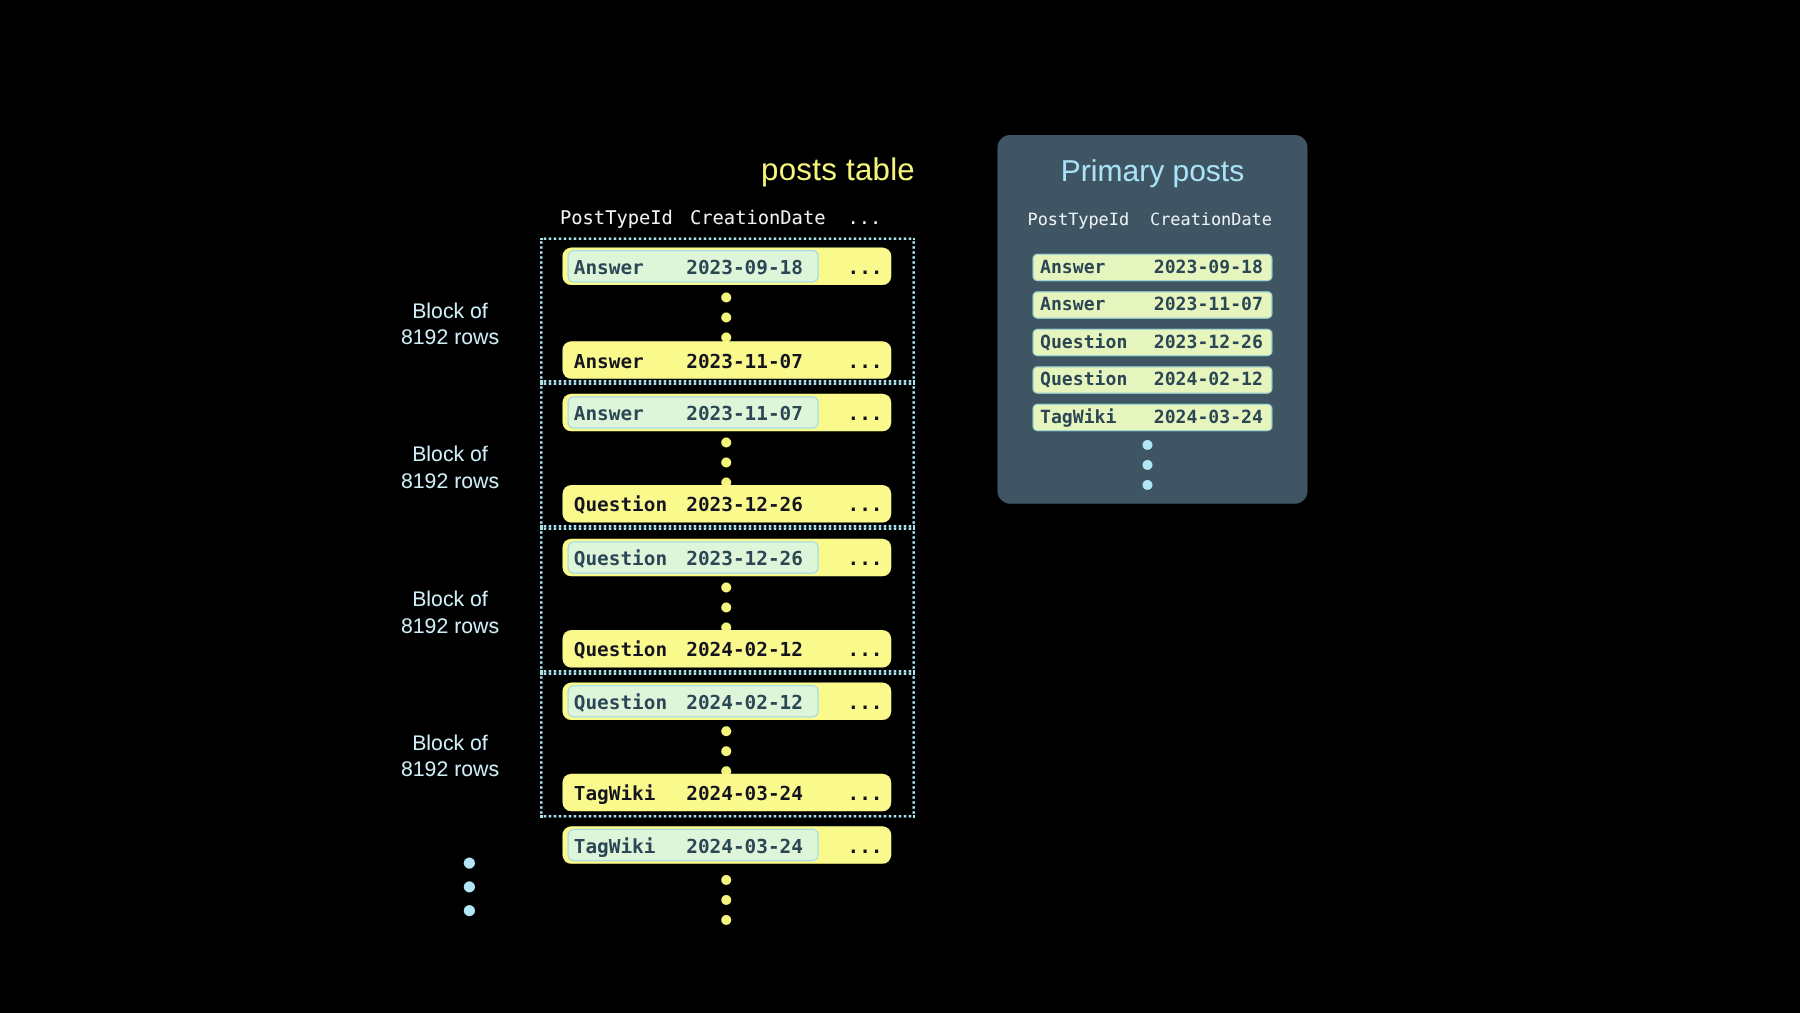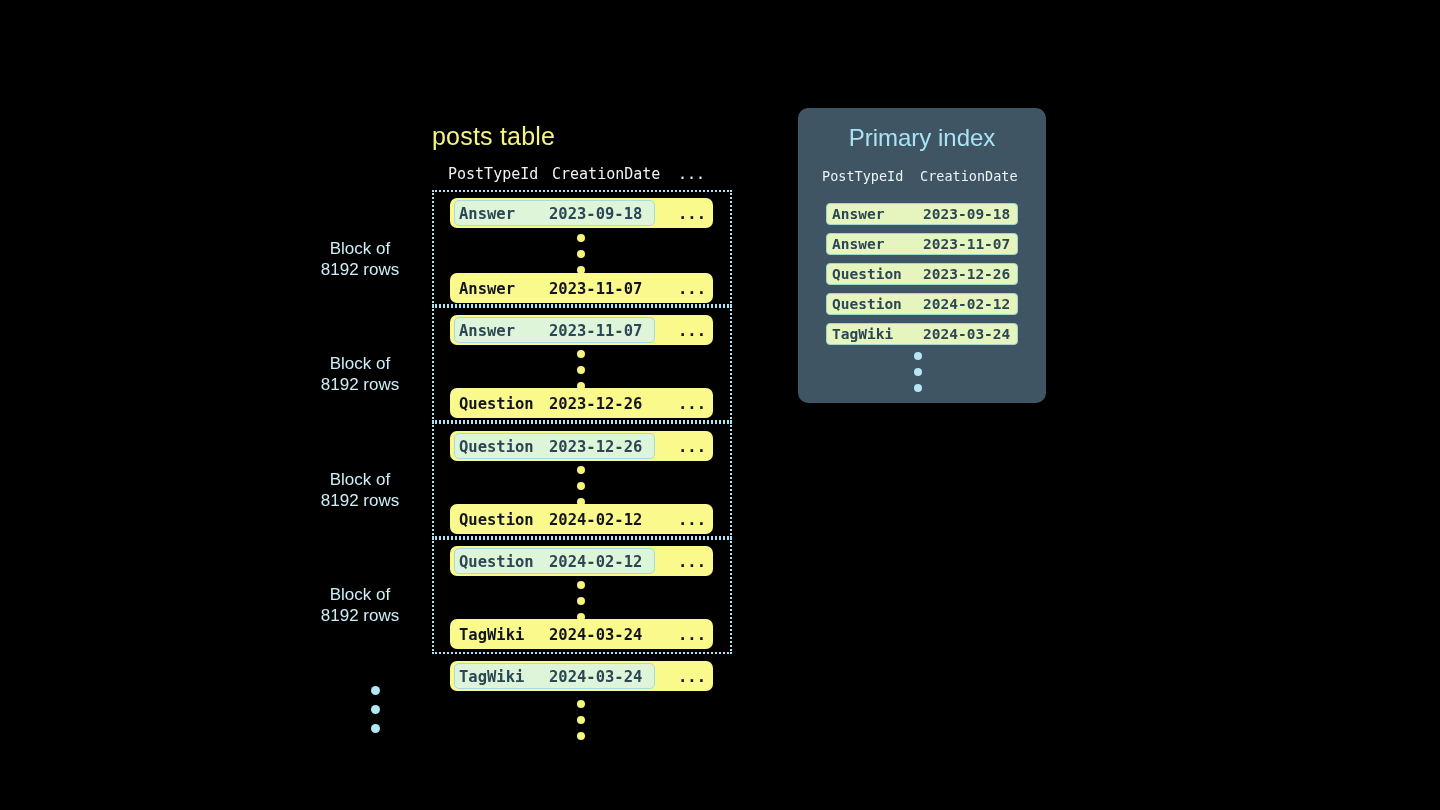--- a/index.html
+++ b/index.html
@@ -21,21 +21,21 @@
     position: absolute;
     inset: 0;
   }
 
   
   .posts-title {
     position: absolute;
     left: 432px;
     top: 122px;
     width: 300px;
-    text-align: left;
+    text-align: right;
     font-size: 25px;
     font-family: "Liberation Sans", sans-serif;
     color: #f5f57d;
     letter-spacing: 0.2px;
   }
 
   .posts-headers {
     position: absolute;
     left: 440px;
     top: 165px;
@@ -356,21 +356,21 @@
       <i></i>
   </div>
 
   <div class="vdots blue lg" style="left:371px;top:686px;">
     <i></i>
       <i></i>
       <i></i>
   </div>
 
   <div class="index-panel"></div>
-  <div class="index-title" style="position:absolute;left:798px;top:124px;width:248px;text-align:center;">Primary index</div>
+  <div class="index-title" style="position:absolute;left:798px;top:124px;width:248px;text-align:center;">Primary posts</div>
 
   <div class="index-headers" style="position:absolute;left:816px;top:168px;">
     <span class="ih-type">PostTypeId</span>
     <span class="ih-date">CreationDate</span>
   </div>
 
   <div class="index-row" style="top:203px;">
     <span class="ic-type">Answer</span>
     <span class="ic-date">2023-09-18</span>
   </div>

